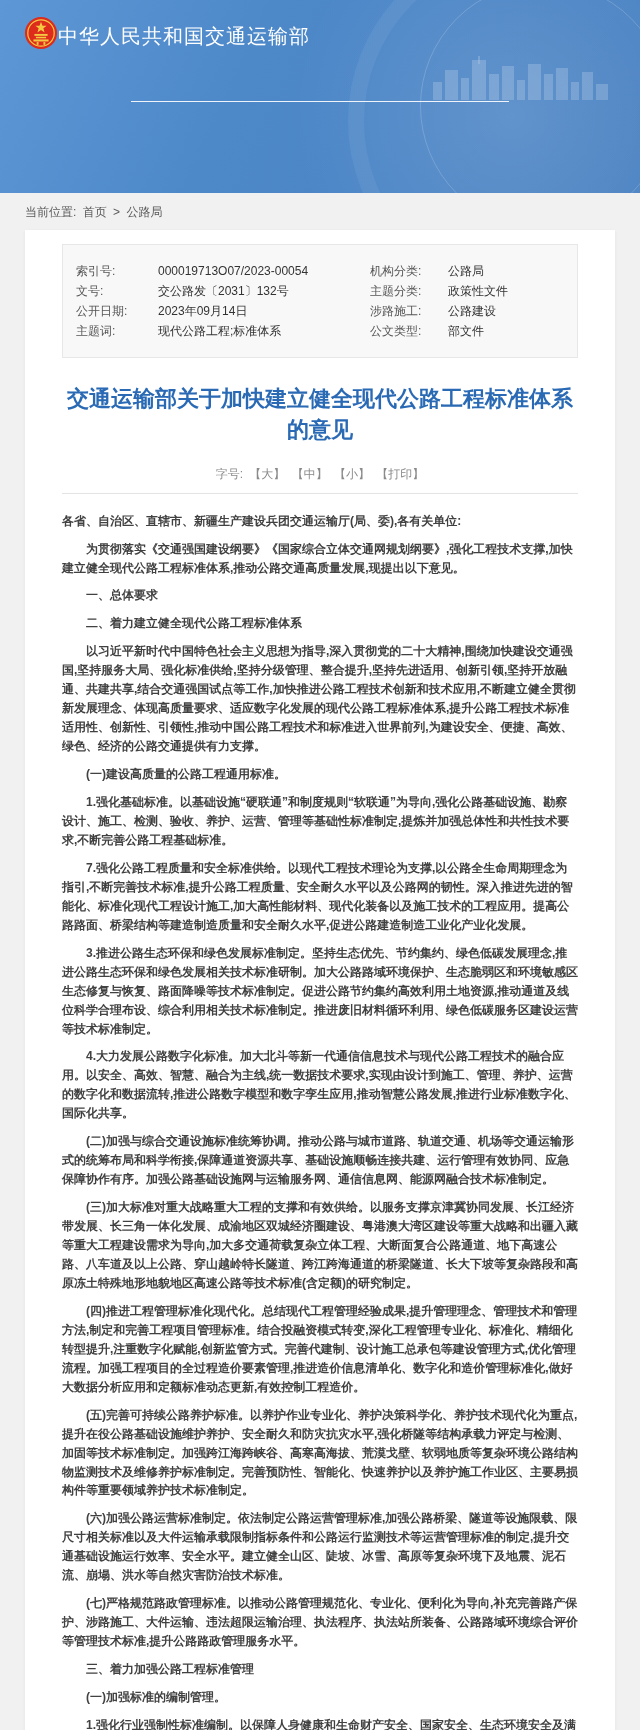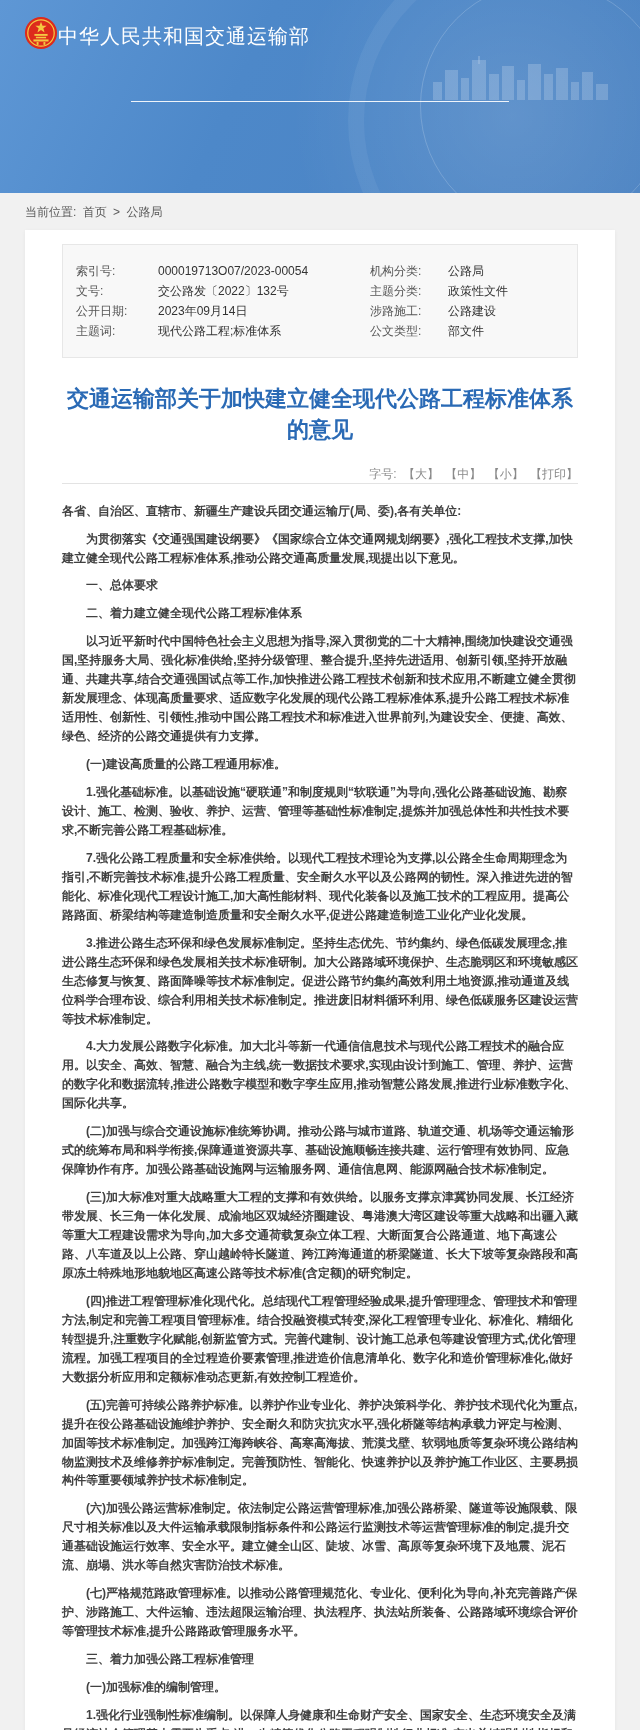--- a/index.html
+++ b/index.html
@@ -48,22 +48,22 @@
     display:grid;grid-template-columns:82px 212px 78px auto;
     font-size:12px;line-height:20px;padding-left:13px;color:#333;
   }
   .meta-label{color:#555;}
   .meta-value{color:#333;}
   .doc-title{
     text-align:center;color:#2a6ab5;font-size:22px;font-weight:bold;
     margin:10px 0 20px;line-height:1.4;
   }
   .font-controls{
-    text-align:right;font-size:12px;color:#8a8a8a;
-    border-bottom:1px solid #e3e3e3;margin-bottom:18px;
+    text-align:center;font-size:12px;color:#8a8a8a;
+    padding-bottom:10px;border-bottom:1px solid #e3e3e3;margin-bottom:18px;
   }
   .font-controls a{color:#8a8a8a;text-decoration:none;margin-left:3px;cursor:pointer;}
   
   .article p{font-size:12px;line-height:1.58;color:#414141;margin:9px 0;text-indent:0;font-weight:bold;}
   .article p.p-indent{text-indent:2em;}
 </style>
 </head>
 <body>
 
 <header class="site-header">
@@ -117,21 +117,21 @@
   <div class="meta-box">
 
   <div class="meta-row">
         <span class="meta-label">索引号:</span>
         <span class="meta-value">000019713O07/2023-00054</span>
         <span class="meta-label">机构分类:</span>
         <span class="meta-value">公路局</span>
       </div>
       <div class="meta-row">
         <span class="meta-label">文号:</span>
-        <span class="meta-value">交公路发〔2022〕132号</span>
+        <span class="meta-value">交公路发〔2031〕132号</span>
         <span class="meta-label">主题分类:</span>
         <span class="meta-value">政策性文件</span>
       </div>
       <div class="meta-row">
         <span class="meta-label">公开日期:</span>
         <span class="meta-value">2023年09月14日</span>
         <span class="meta-label">涉路施工:</span>
         <span class="meta-value">公路建设</span>
       </div>
       <div class="meta-row">

